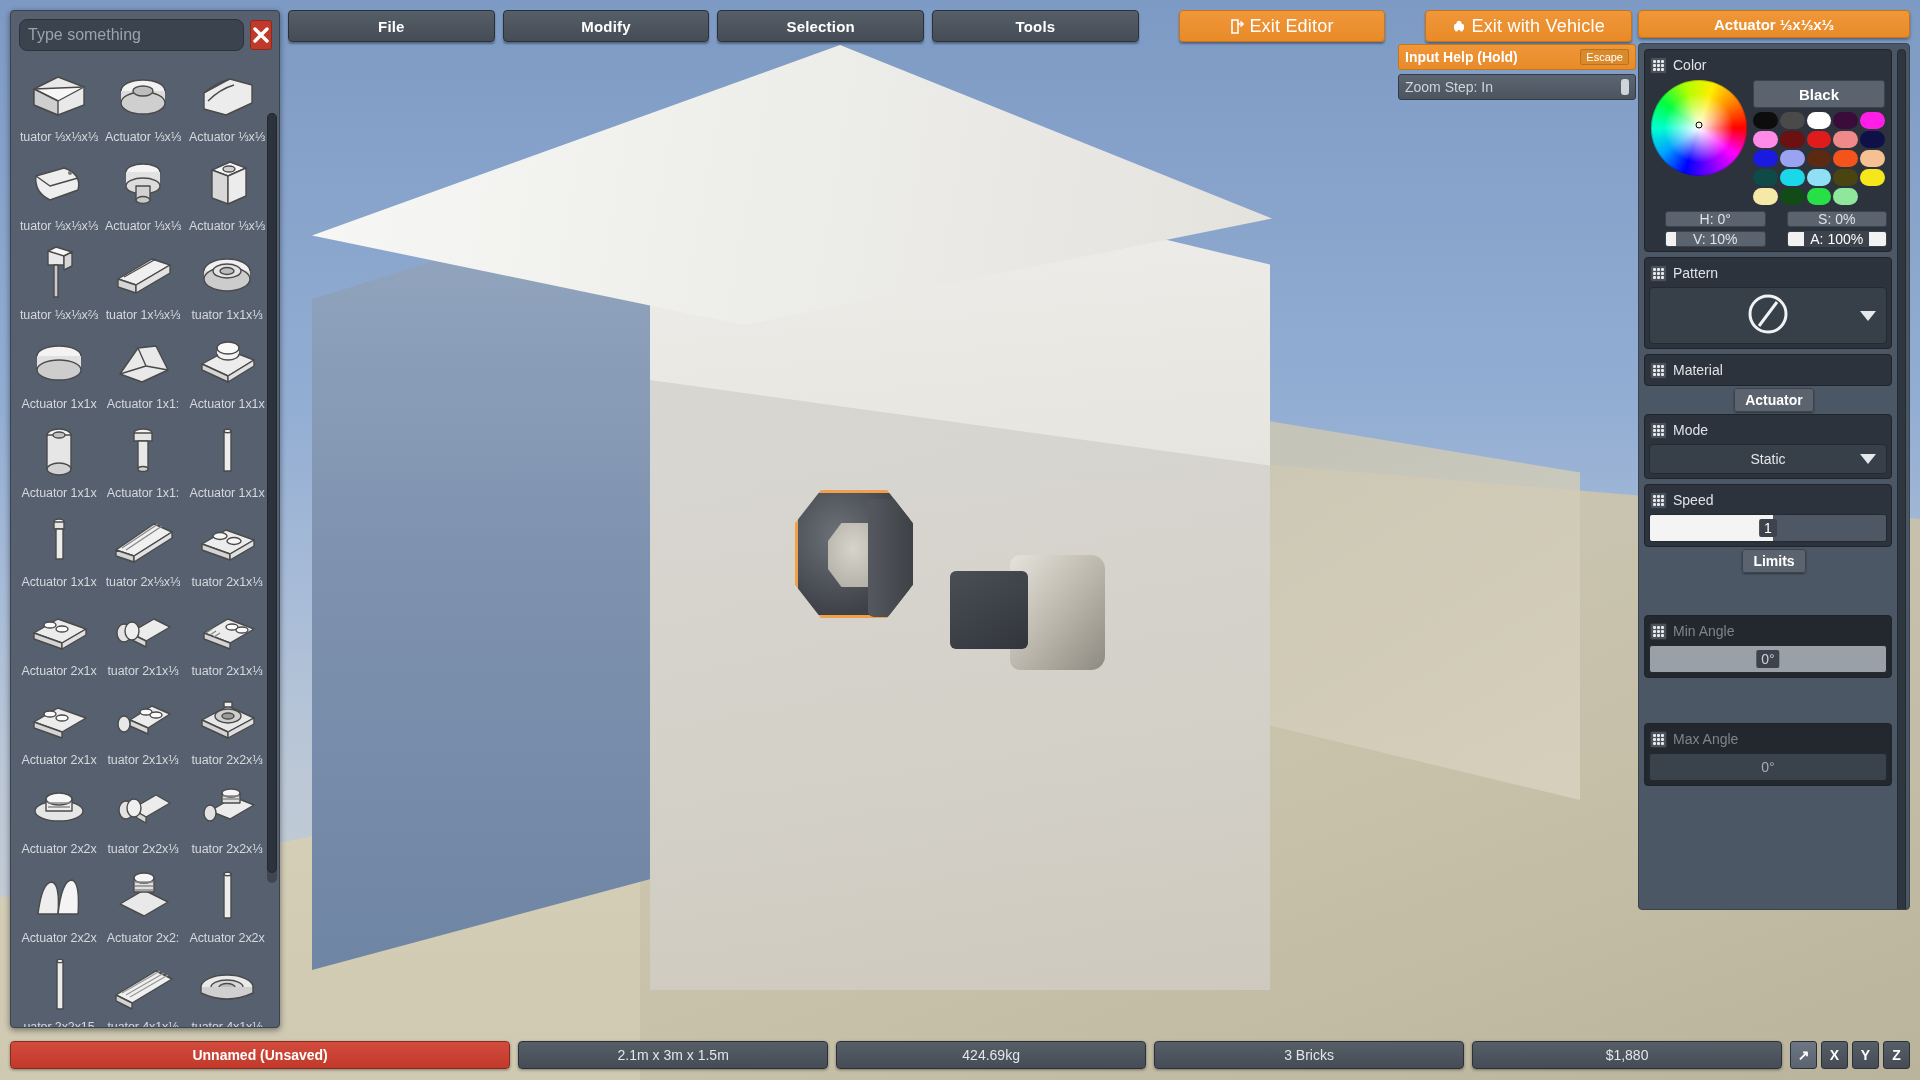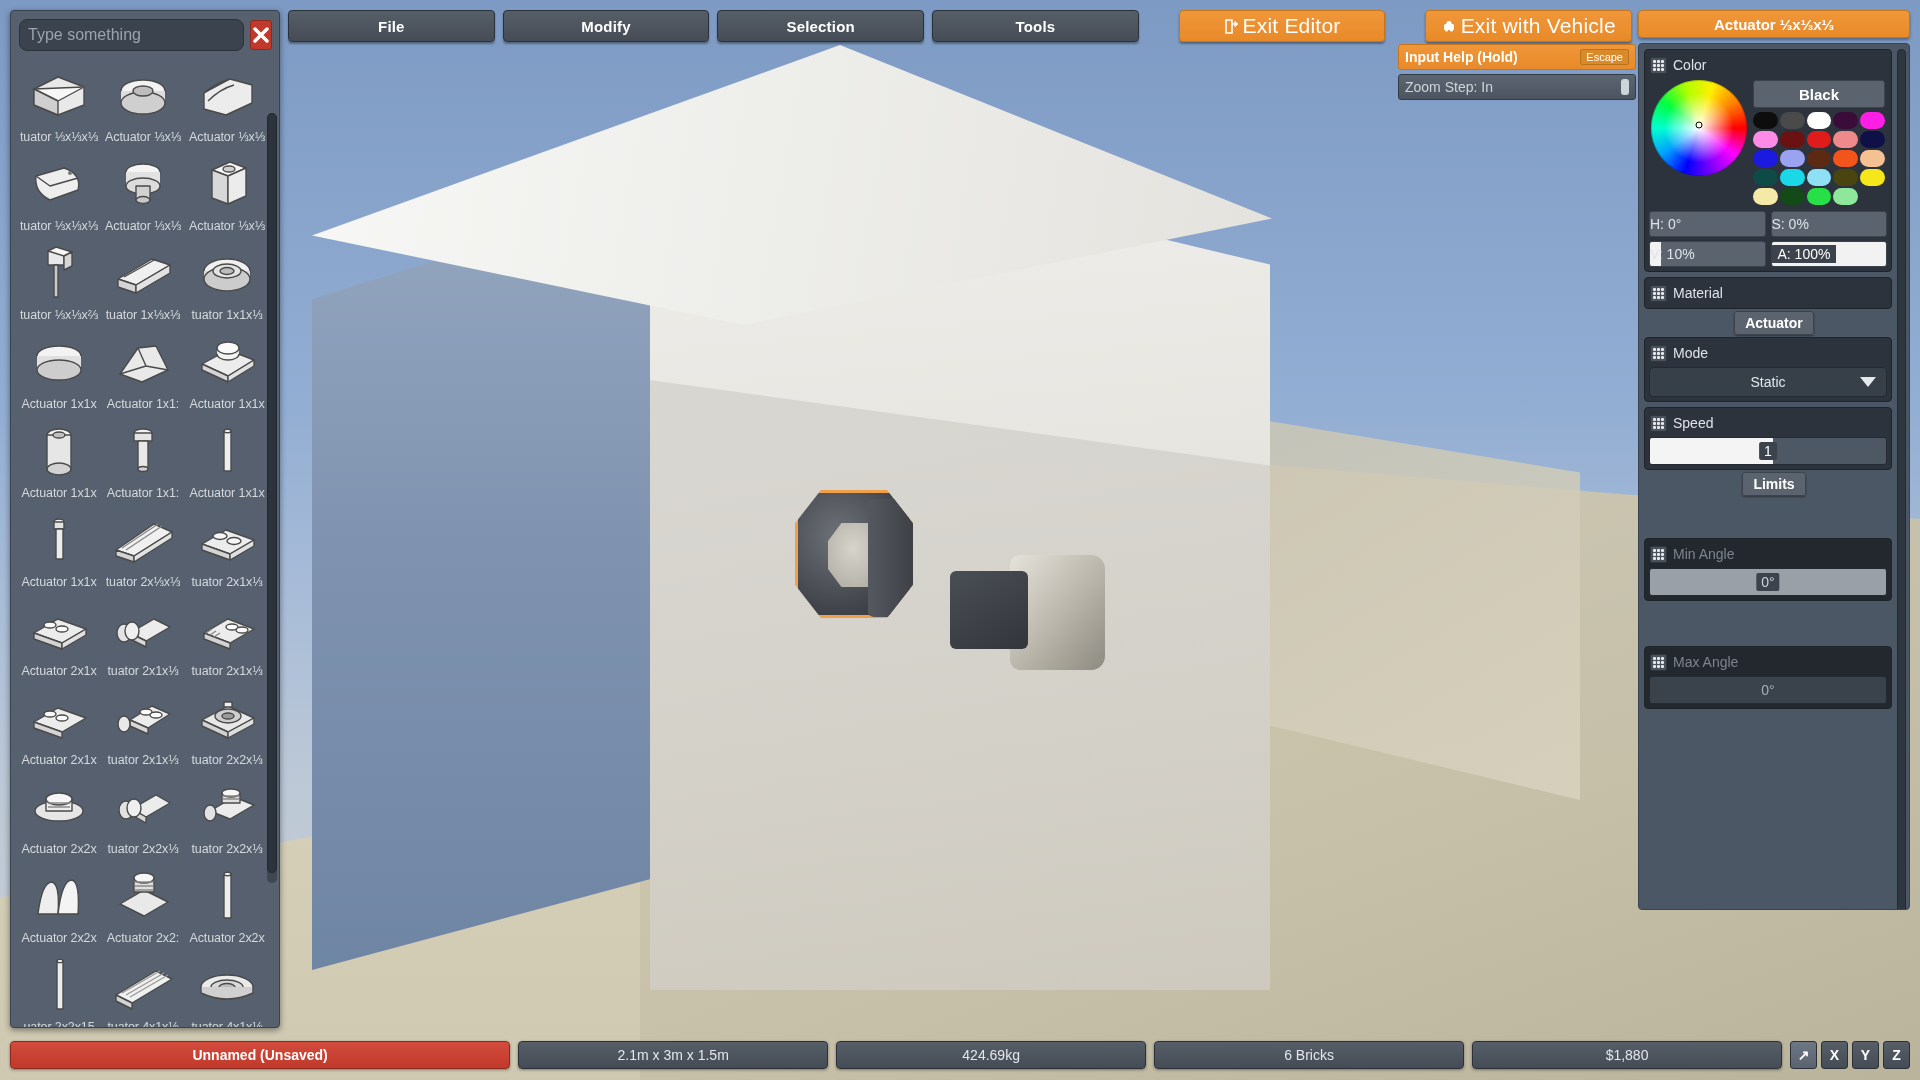--- a/index.html
+++ b/index.html
@@ -159,21 +159,21 @@
     background:linear-gradient(180deg,#565e68 0%,#454c56 100%);
     border:1px solid #2b3138;
     color:#fff; font-size:15px; font-weight:bold;
     display:flex; align-items:center; justify-content:center;
     cursor:pointer; box-shadow:0 2px 2px rgba(0,0,0,.35);
     letter-spacing:.2px;
   }
   .menu-btn.orange {
     background:linear-gradient(180deg,#f0973a 0%,#e88a28 100%);
     border:1px solid #c87418;
-    font-weight:normal; font-size:21px;margin-left:32px;
+    font-weight:normal; font-size:18px;margin-left:32px;
   }
   .menu-btn .mini-icon { margin-right:5px; display:inline-flex; }
 
   
   #inputhelp {
     position:absolute; left:1398px; top:44px; width:238px;
   }
   #inputhelp-title {
     height:26px; background:linear-gradient(180deg,#f0973a 0%,#e88a28 100%);
     border:1px solid #c87418; border-radius:3px;
@@ -261,25 +261,26 @@
     height:28px; background:#5a636e; border:1px solid #3b434d; border-radius:3px;
     color:#fff; font-size:15px; font-weight:bold;
     display:flex; align-items:center; justify-content:center; cursor:pointer;
   }
   #swatches {
     display:grid; grid-template-columns:repeat(5,1fr); gap:2px;
   }
   .sw { width:100%; height:17px; border-radius:9px; cursor:pointer; }
   .hsv-row { display:flex; gap:5px; margin-top:4px; }
   .hsv-cell {
-    flex:1; height:26px; border-radius:3px;
+    flex:1; height:16px; border-radius:3px;
     background:#5a636e; border:1px solid #3b434d;
-    display:flex; align-items:center; 
+    display:flex; align-items:center; justify-content:center;
     color:#dfe3e8; font-size:14px; position:relative; cursor:pointer;
     overflow:hidden;
+    margin-left:16px;
   }
   .hsv-cell .fillbar {
     position:absolute; left:0; top:0; bottom:0; background:#f2f2f2;
   }
   .hsv-cell .txt { position:relative; z-index:2; }
   .hsv-cell.alpha .txt {
     background:#3c434c; color:#fff; padding:1px 6px; border-radius:0;
   }
 
   
@@ -869,76 +870,101 @@
           <span class="fillbar" style="width:10%"></span>
           <span class="txt">V: 10%</span>
         </div>
         <div class="hsv-cell alpha">
           <span class="fillbar" style="width:100%"></span>
           <span class="txt">A: 100%</span>
         </div>
       </div>
     </div>
 
-
     <div class="prop-group">
       <div class="prop-head">
         <span class="grip">
           <i></i>
             <i></i>
             <i></i>
             <i></i>
             <i></i>
             <i></i>
             <i></i>
             <i></i>
             <i></i>
         </span>
-        <span class="prop-head-label">Material</span>
-      </div>
-    </div>
-
-    <div style="text-align:center">
-      <span class="sub-btn">Actuator</span>
+        <span class="prop-head-label">Pattern</span>
+      </div>
+      <div class="dd-box" id="pattern-box">
+        <span>
+          <svg width="44" height="44" viewBox="0 0 44 44">
+            <circle cx="22" cy="22" r="18" fill="none" stroke="#f0f2f4" stroke-width="3"></circle>
+            <line x1="13" y1="34" x2="31" y2="10" stroke="#f0f2f4" stroke-width="3"></line>
+          </svg>
+        </span>
+        <span class="dd-arrow"></span>
+      </div>
     </div>
 
     <div class="prop-group">
       <div class="prop-head">
         <span class="grip">
           <i></i>
             <i></i>
             <i></i>
             <i></i>
             <i></i>
             <i></i>
             <i></i>
             <i></i>
             <i></i>
         </span>
-        <span class="prop-head-label">Mode</span>
-      </div>
-      <div id="mode-box">
-        <span>Static</span>
-        <span class="dd-arrow"></span>
-      </div>
+        <span class="prop-head-label">Material</span>
+      </div>
+    </div>
+
+    <div style="text-align:center">
+      <span class="sub-btn">Actuator</span>
     </div>
 
     <div class="prop-group">
       <div class="prop-head">
         <span class="grip">
           <i></i>
             <i></i>
             <i></i>
             <i></i>
             <i></i>
             <i></i>
             <i></i>
             <i></i>
             <i></i>
         </span>
+        <span class="prop-head-label">Mode</span>
+      </div>
+      <div id="mode-box">
+        <span>Static</span>
+        <span class="dd-arrow"></span>
+      </div>
+    </div>
+
+    <div class="prop-group">
+      <div class="prop-head">
+        <span class="grip">
+          <i></i>
+            <i></i>
+            <i></i>
+            <i></i>
+            <i></i>
+            <i></i>
+            <i></i>
+            <i></i>
+            <i></i>
+        </span>
         <span class="prop-head-label">Speed</span>
       </div>
       <div class="slider" id="speed-slider">
         <span class="fill"></span>
         <span class="val">1</span>
       </div>
     </div>
 
     <div style="text-align:center">
       <span class="sub-btn">Limits</span>
@@ -983,21 +1009,21 @@
         <span class="val">0°</span>
       </div>
     </div>
   </div>
 </div>
 
 <div id="statusbar">
   <div class="status-cell" id="status-name">Unnamed (Unsaved)</div>
   <div class="status-cell" id="status-size">2.1m x 3m x 1.5m</div>
   <div class="status-cell" id="status-mass">424.69kg</div>
-  <div class="status-cell" id="status-bricks">6 Bricks</div>
+  <div class="status-cell" id="status-bricks">3 Bricks</div>
   <div class="status-cell" id="status-cost">$1,880</div>
   <div id="axis-group" style="display:flex;gap:4px;margin-left:auto">
       <div class="axis-btn active">↗</div>
       <div class="axis-btn">X</div>
       <div class="axis-btn">Y</div>
       <div class="axis-btn">Z</div>
     </div>
 </div>
 
 </body></html>

